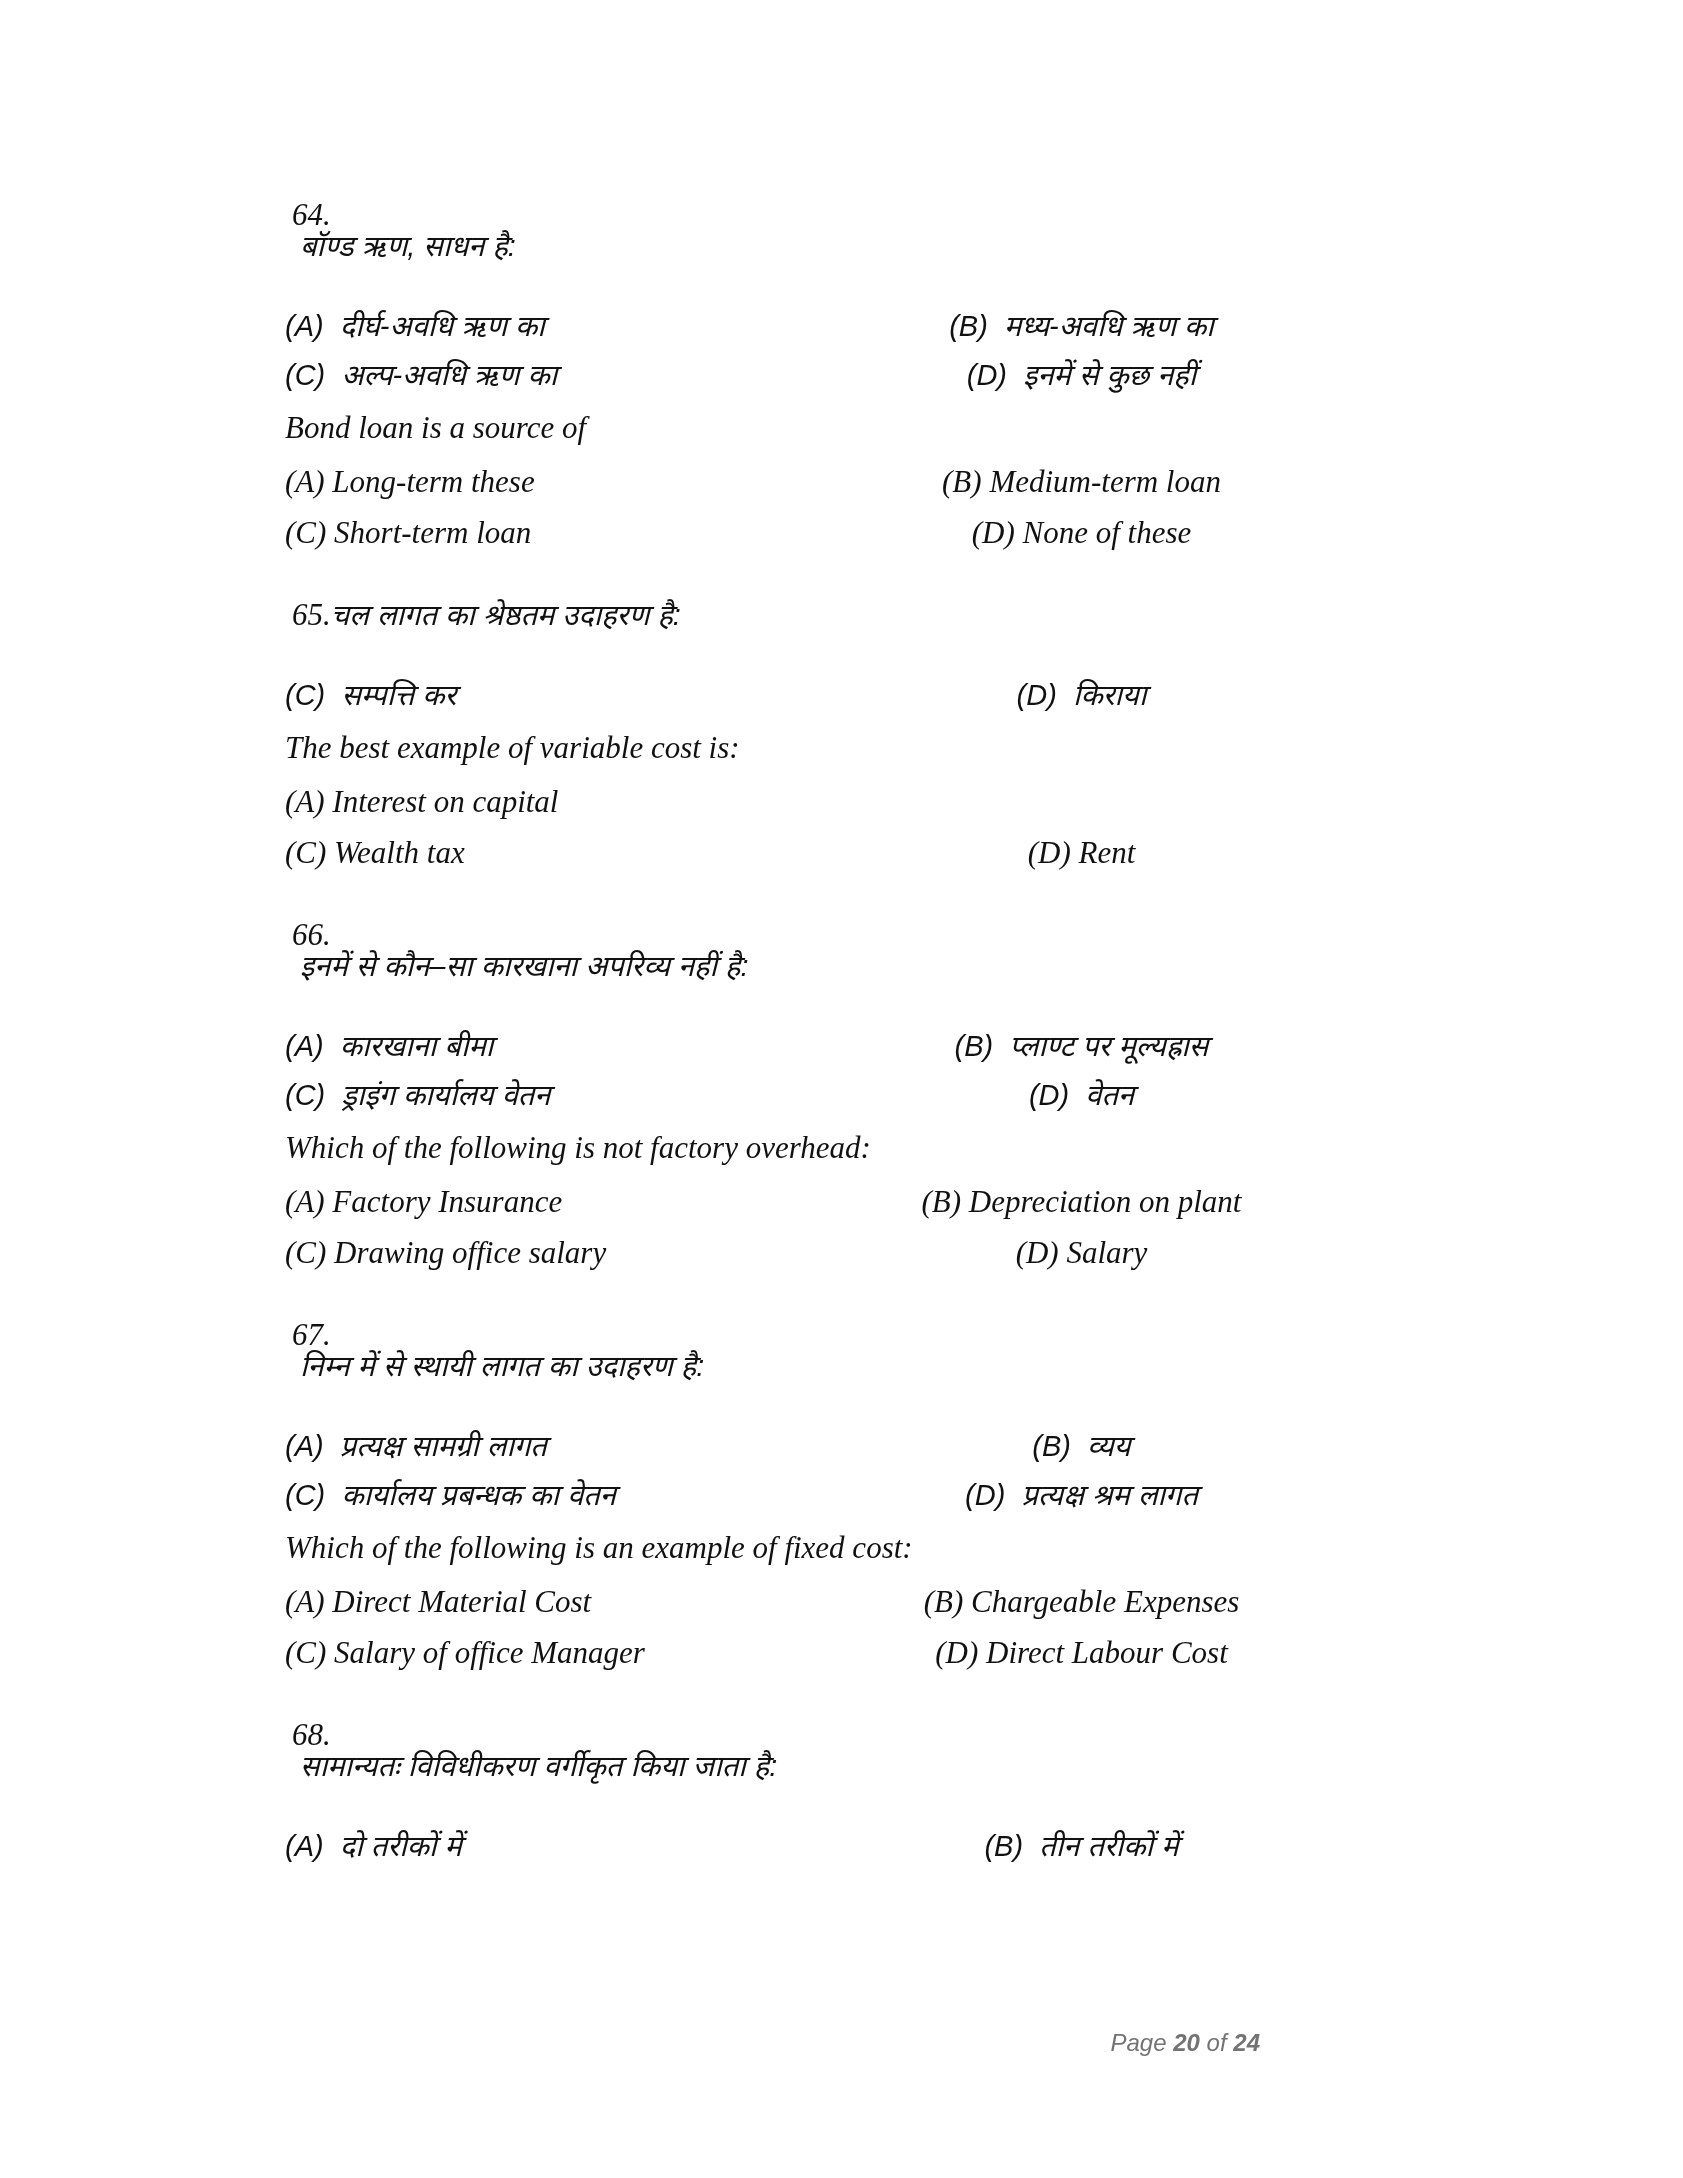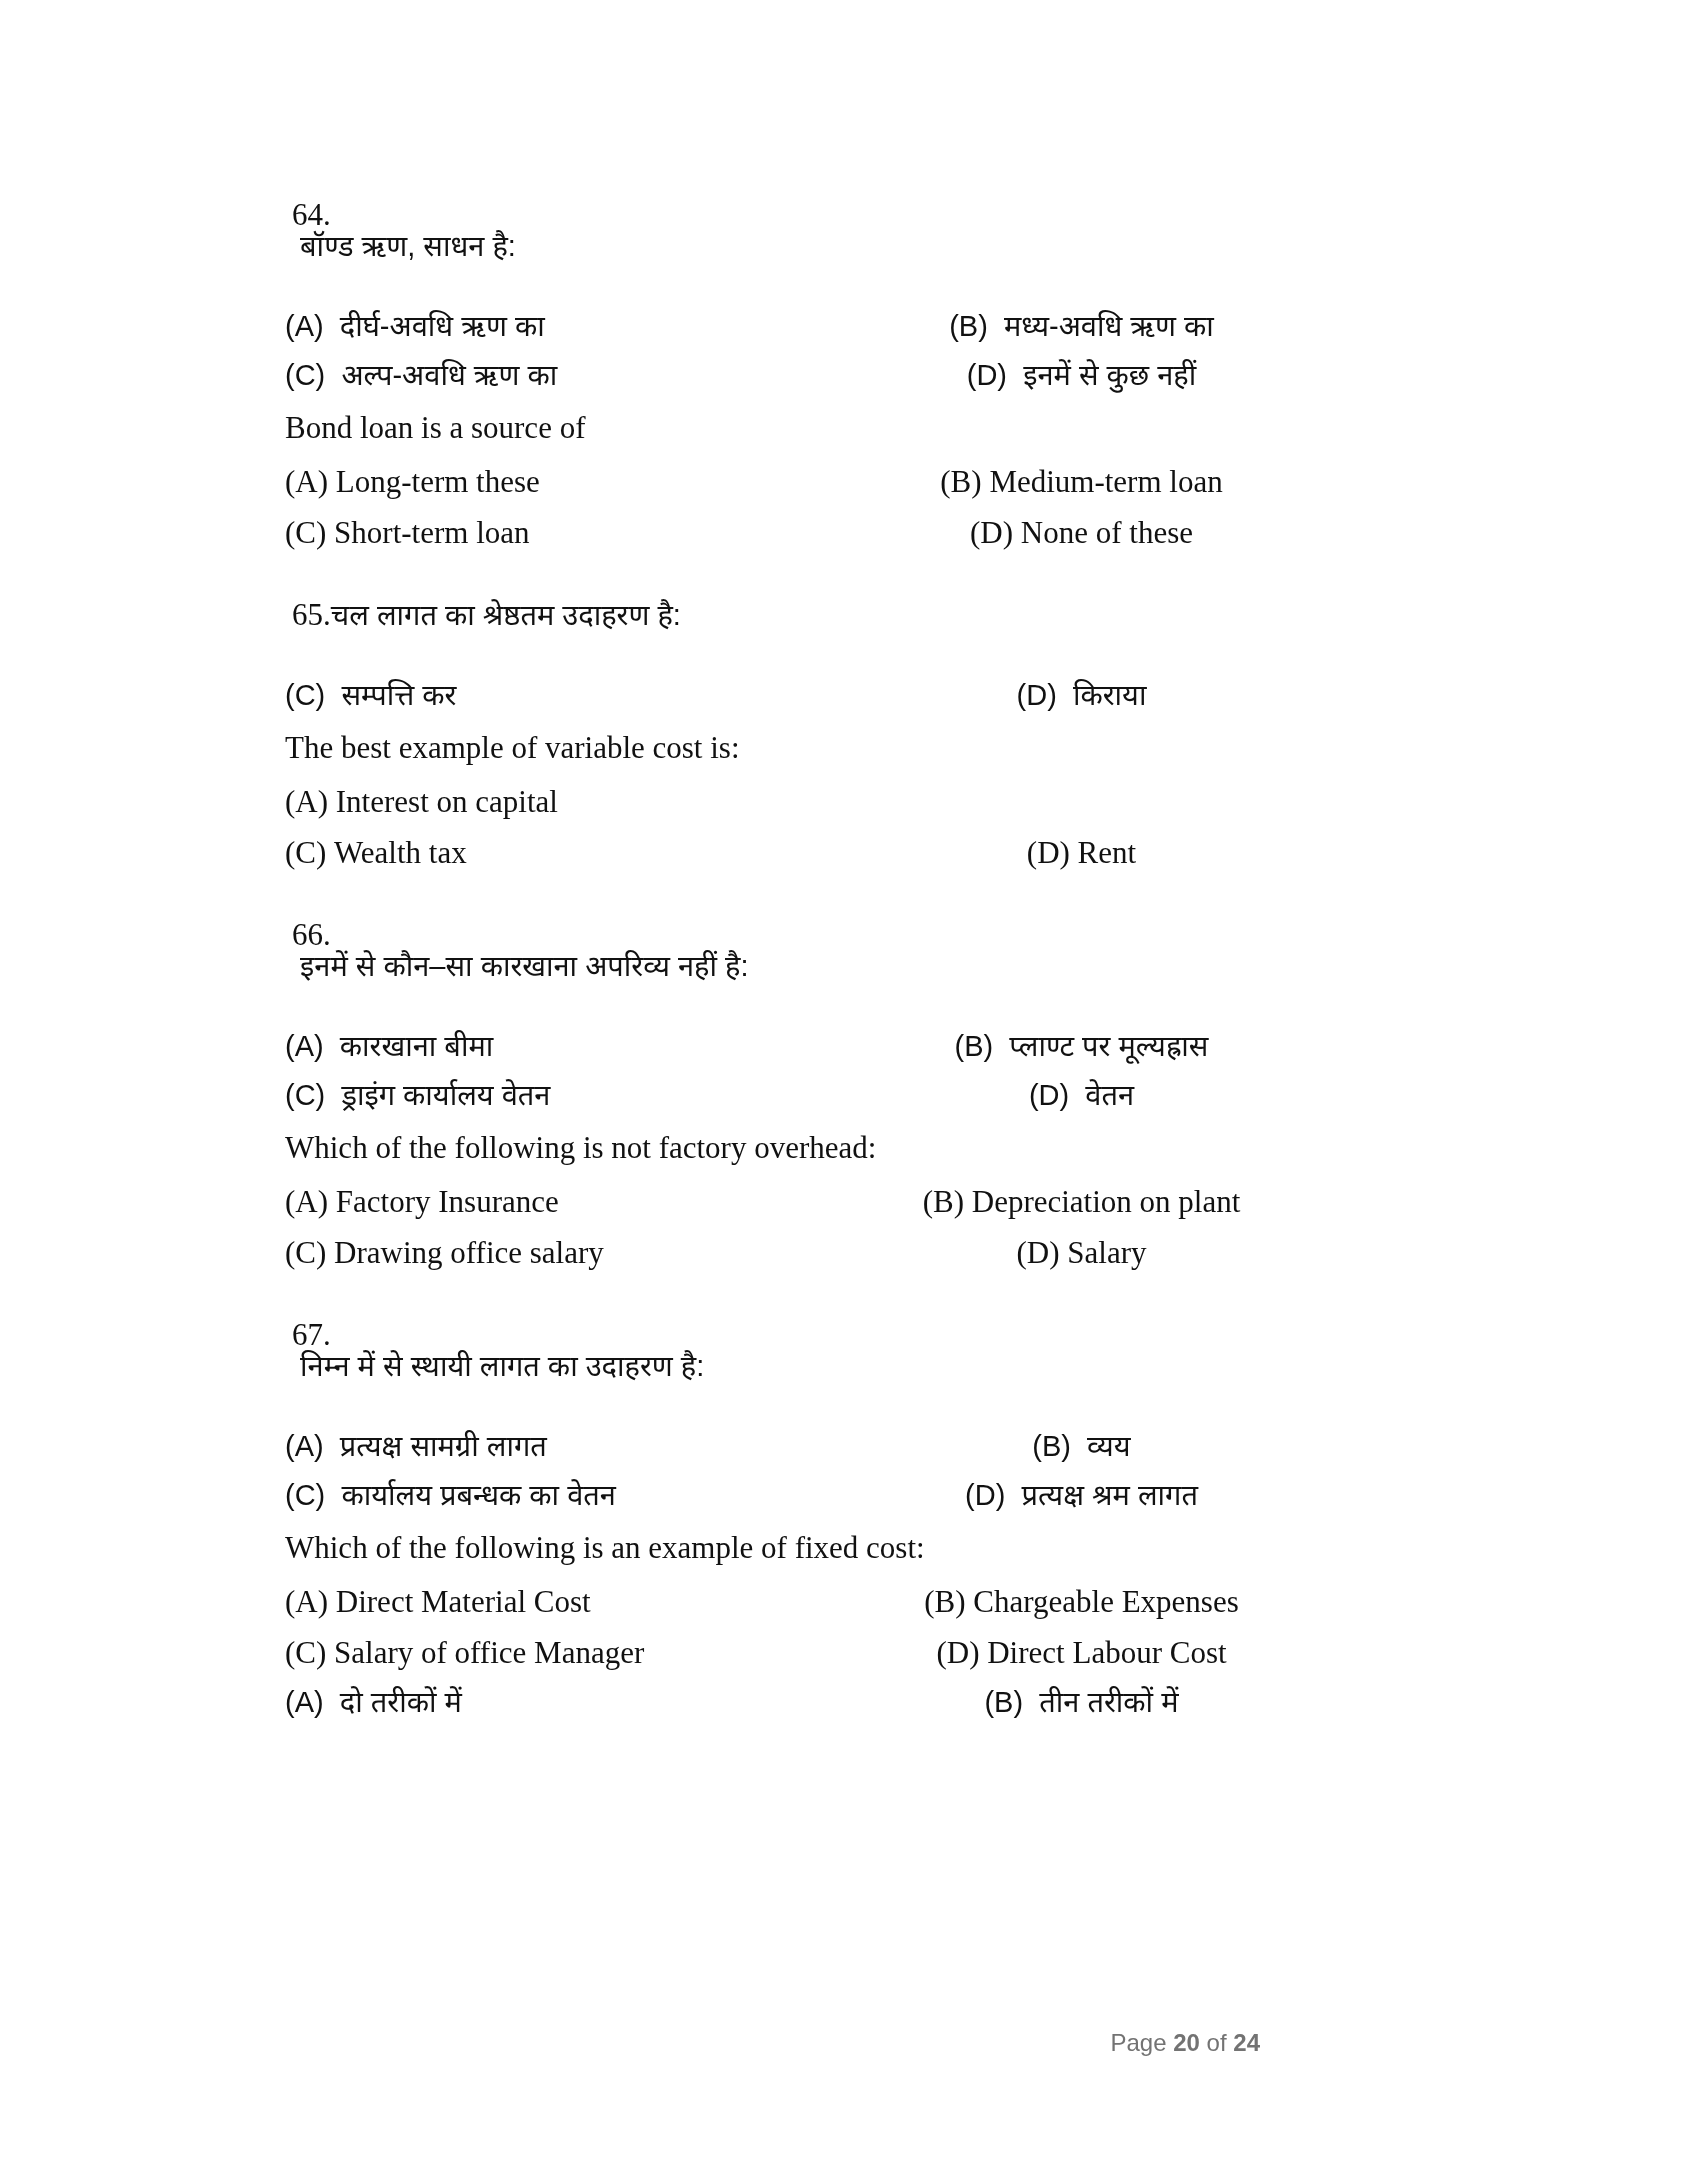--- a/index.html
+++ b/index.html
@@ -15,20 +15,21 @@
     position: relative;
     overflow: hidden;
   }
   .page {
     position: absolute;
     top: 0; left: 0;
     width: 1480px;
     height: 2178px;
     padding: 13px;
     box-sizing: border-box;
+    font-style: italic;
   }
   .content {
     position: absolute;
     left: 230px;
     top: 168px;
     width: 1238px;
   }
   .qblock {
     margin-bottom: 4px;
   }
@@ -172,20 +173,24 @@
         <div class="opt colA en"><span class="lbl">(A)</span> <span class="lbl">Direct Material Cost</span></div>
         <div class="opt colB en"><span class="lbl">(B)</span> <span class="lbl">Chargeable Expenses</span></div>
       </div>
       <div class="opt-row">
         <div class="opt colA en"><span class="lbl">(C)</span> <span class="lbl">Salary of office Manager</span></div>
         <div class="opt colB en"><span class="lbl">(D)</span> <span class="lbl">Direct Labour Cost</span></div>
       </div>
     </div>
 
     <div class="qblock">
+      <div class="qline">
+        <span class="en lbl">68.</span>
+        <span class="hi lbl">&nbsp;</span><span class="hi lbl">सामान्यतः विविधीकरण वर्गीकृत किया जाता है:</span>
+      </div>
       <div class="opt-row">
         <div class="opt colA hi"><span class="lbl">(A)</span>&nbsp;&nbsp;<span class="lbl">दो तरीकों में</span></div>
         <div class="opt colB hi"><span class="lbl">(B)</span>&nbsp;&nbsp;<span class="lbl">तीन तरीकों में</span></div>
       </div>
     </div>
 
   </div>
 
   <div class="footer">
     <span>Page </span><b>20</b><span> of </span><b>24</b>

